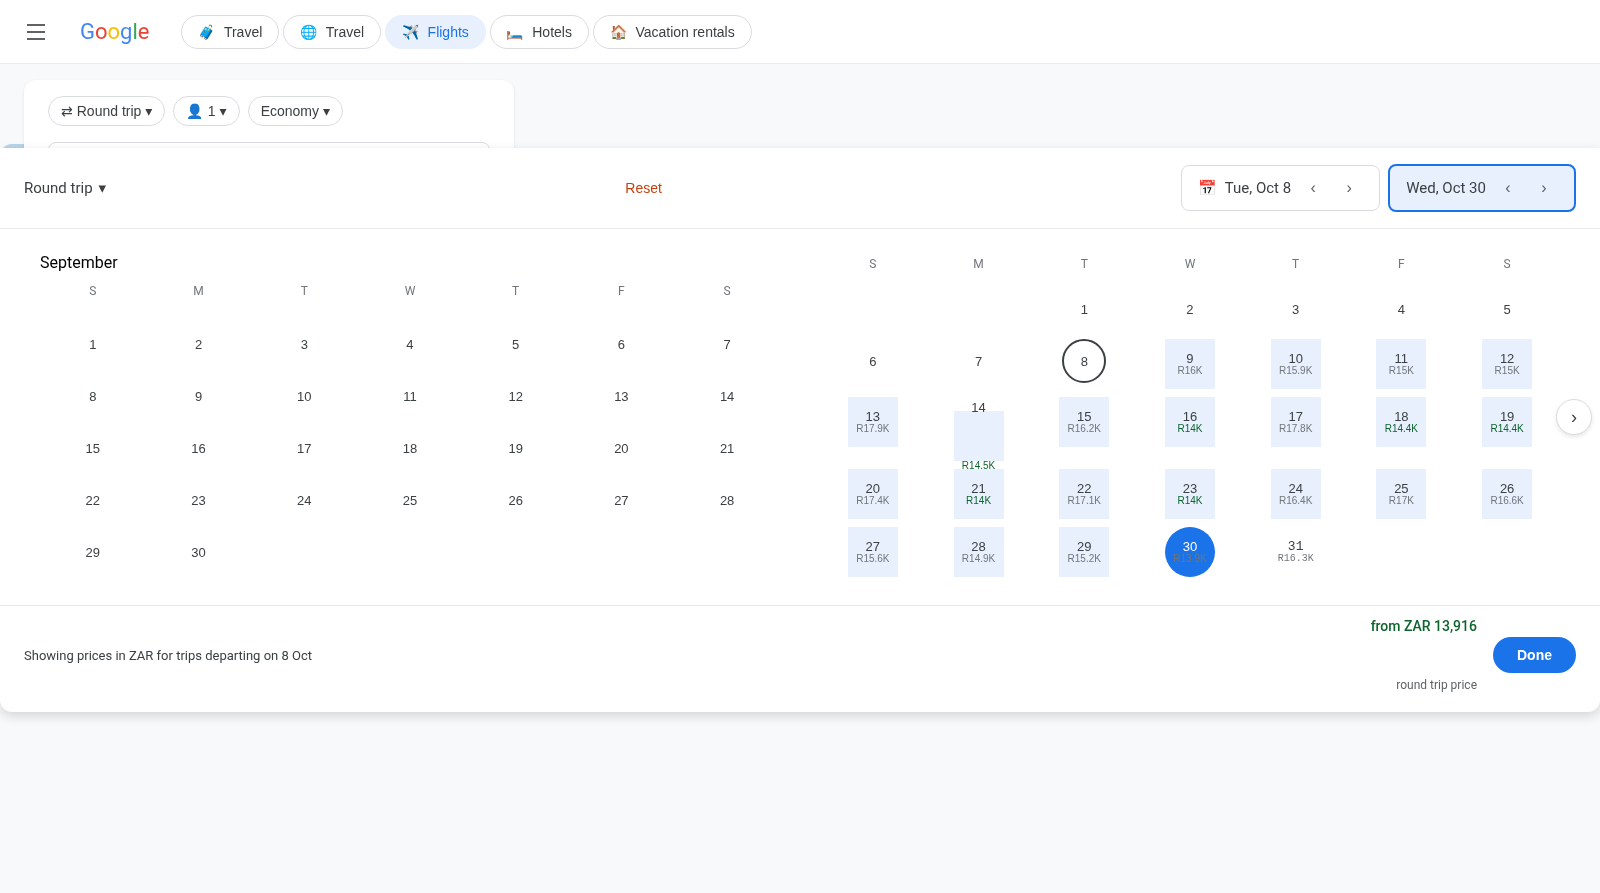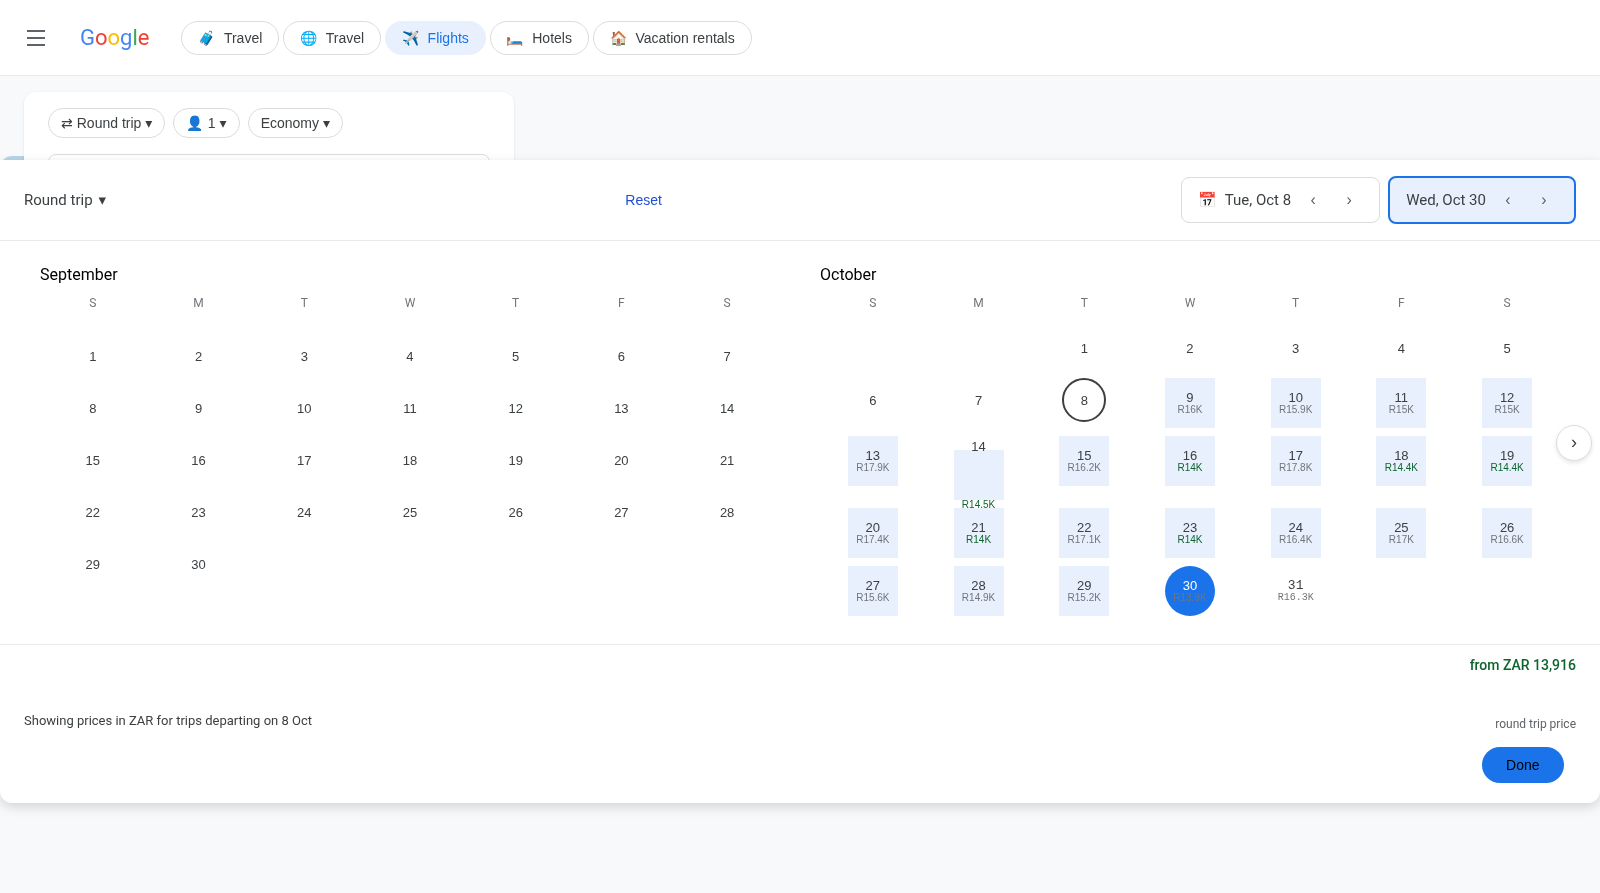--- a/index.html
+++ b/index.html
@@ -4,21 +4,21 @@
   <style>
     * { box-sizing: border-box; margin: 0; padding: 0; }
     body { font-family: 'Google Sans', Roboto, Arial, sans-serif; background: #f8f9fa; min-height: 893px; overflow: hidden; }
 
     
     .top-nav {
       background: white;
       display: flex;
       align-items: center;
       padding: 0 16px;
-      height: 76px;
+      height: 64px;
       border-bottom: 1px solid #e8eaed;
       gap: 8px;
     }
     .hamburger {
       width: 40px; height: 40px;
       display: flex; flex-direction: column; justify-content: center; align-items: center; gap: 5px;
       cursor: pointer; border-radius: 50%; padding: 8px;
     }
     .hamburger span { width: 18px; height: 2px; background: #5f6368; display: block; }
     .google-logo { margin: 0 16px; font-size: 22px; font-weight: 400; }
@@ -87,21 +87,21 @@
     .date-header {
       display: flex; align-items: center; justify-content: space-between;
       padding: 16px 24px;
       border-bottom: 1px solid #e8eaed;
     }
     .round-trip-selector {
       display: flex; align-items: center; gap: 6px;
       font-size: 15px; color: #3c4043; cursor: pointer;
     }
     .reset-btn {
-      color: #1d4ed8; font-size: 14px; cursor: pointer; background: none; border: none;
+      color: #c2410c; font-size: 14px; cursor: pointer; background: none; border: none;
     }
     .date-inputs { display: flex; gap: 8px; align-items: center; }
     .date-input-box {
       display: flex; align-items: center; gap: 8px;
       padding: 8px 16px; border-radius: 8px;
       font-size: 15px; color: #3c4043; cursor: pointer;
       border: 1px solid #dadce0;
     }
     .date-input-box.active {
       border: 2px solid #1a73e8; background: #e8f0fe;
@@ -144,23 +144,23 @@
     
     .calendar-footer {
       display: flex; align-items: center; justify-content: space-between;
       padding: 12px 24px 4px;
       border-top: 1px solid #e8eaed;
     }
     .footer-info { font-size: 13px; color: #3c4043; }
     .footer-price { color: #0d652d; font-size: 14px; font-weight: 500; }
     .footer-price-sub { font-size: 12px; color: #5f6368; margin-top: 44px; }
     .done-btn {
-      background: #1a73e8; color: #000000;
+      background: #1a73e8; color: #ffffff;
       border: none; border-radius: 20px;
-      padding: 10px 24px; font-size: 14px; cursor: pointer;
+      padding: 10px 24px; font-size: 14px; cursor: pointer; font-weight: bold;
     }
 
     
     .map-area {
       position: absolute; top: 80px; left: 0; width: 490px; height: 360px;
       overflow: hidden; border-radius: 12px;
       z-index: 0;
     }
     .map-svg { width: 100%; height: 100%; }
 
@@ -411,21 +411,20 @@
                   <td class="cal-cell"></td>
                   <td class="cal-cell"></td>
                   <td class="cal-cell"></td>
                   <td class="cal-cell"></td>
                 </tr>
               </tbody>
           </table>
         </div>
 
         <div class="calendar">
-          <div class="calendar-title">October</div>
           <table class="calendar-grid">
             <thead class="cal-header">
               <tr>
                 <th>S</th>
                 <th>M</th>
                 <th>T</th>
                 <th>W</th>
                 <th>T</th>
                 <th>F</th>
                 <th>S</th>
@@ -563,21 +562,21 @@
               </tbody>
           </table>
         </div>
       </div>
 
       <button class="next-month-btn">›</button>
     </div>
 
     <div class="calendar-footer">
       <span class="footer-info">Showing prices in ZAR for trips departing on 8 Oct</span>
-      <div style="display:flex; align-items:center; gap:16px;flex-direction:column;">
+      <div style="display:flex; align-items:center; gap:16px;">
         <div style="text-align:right;">
           <div class="footer-price">from ZAR 13,916</div>
           <div class="footer-price-sub">round trip price</div>
         </div>
         <button class="done-btn">Done</button>
       </div>
     </div>
   </div>
 
 </div>

